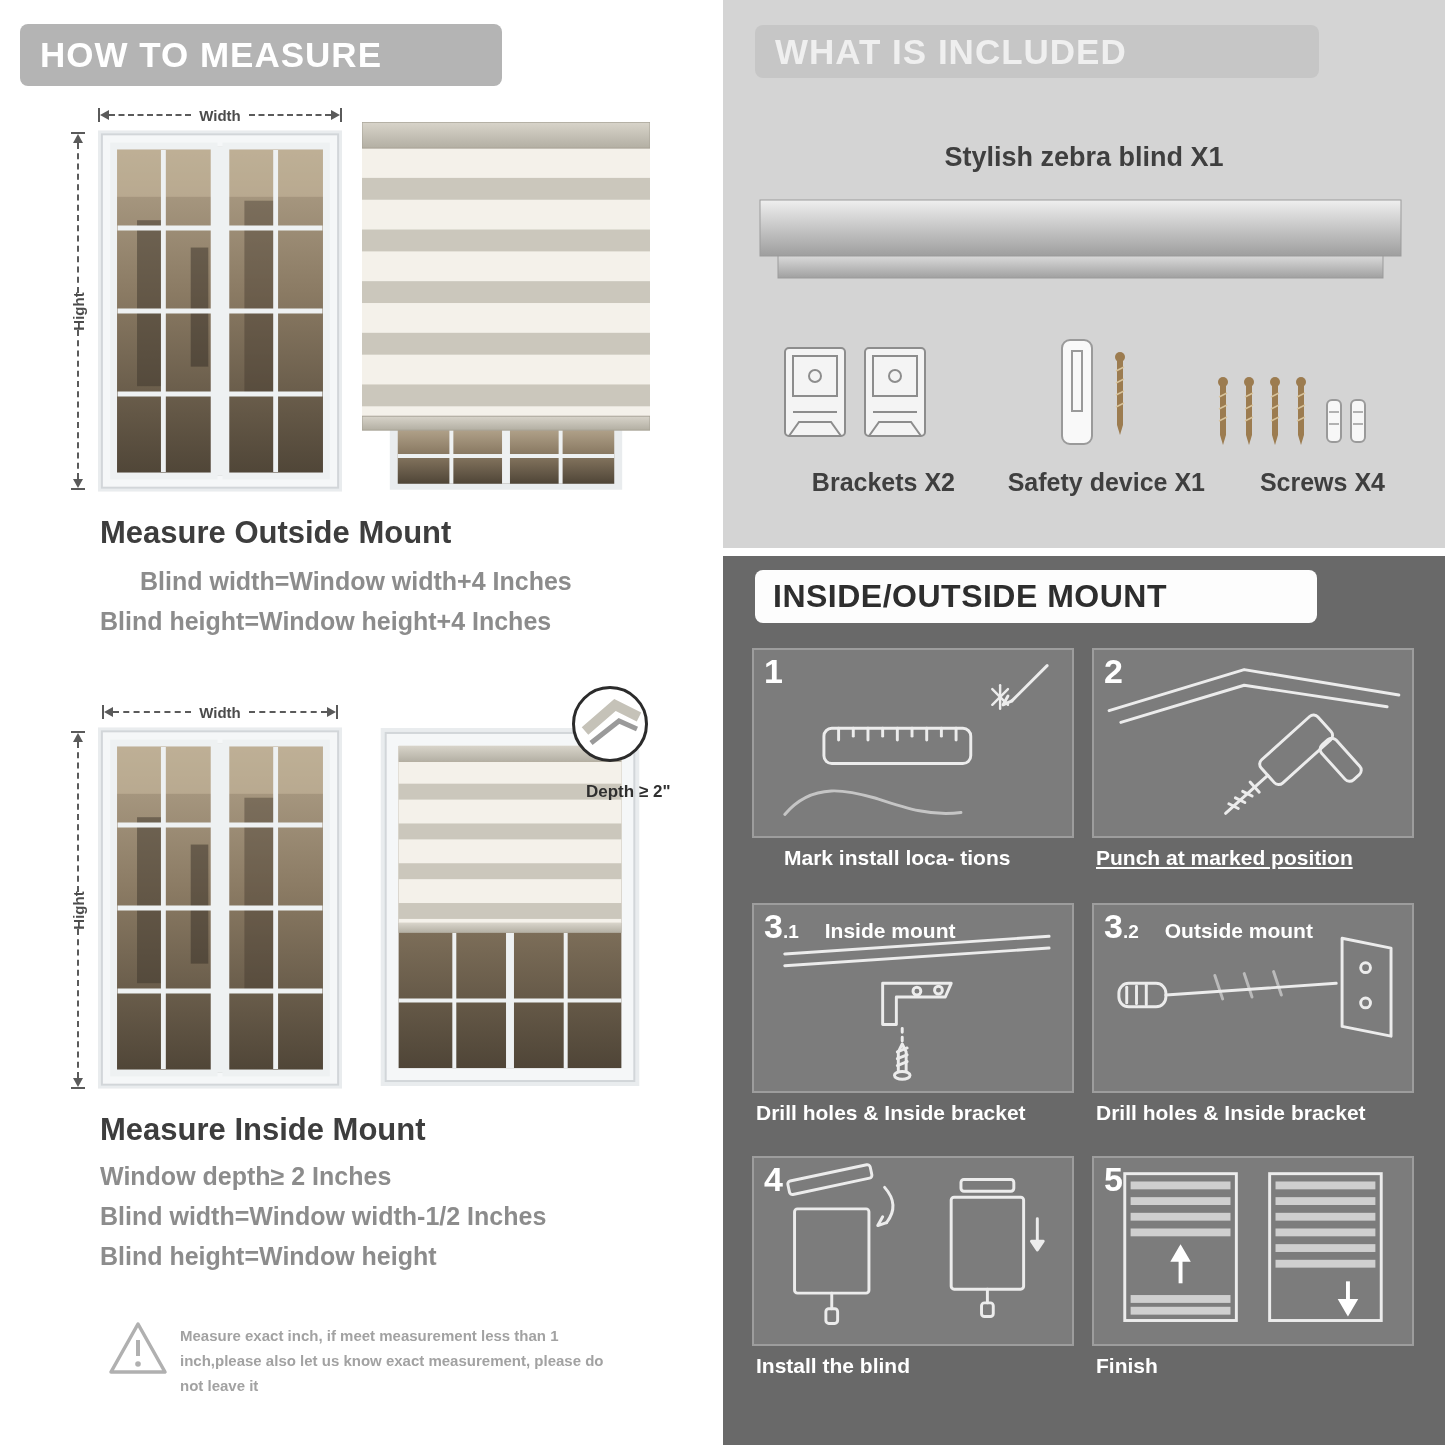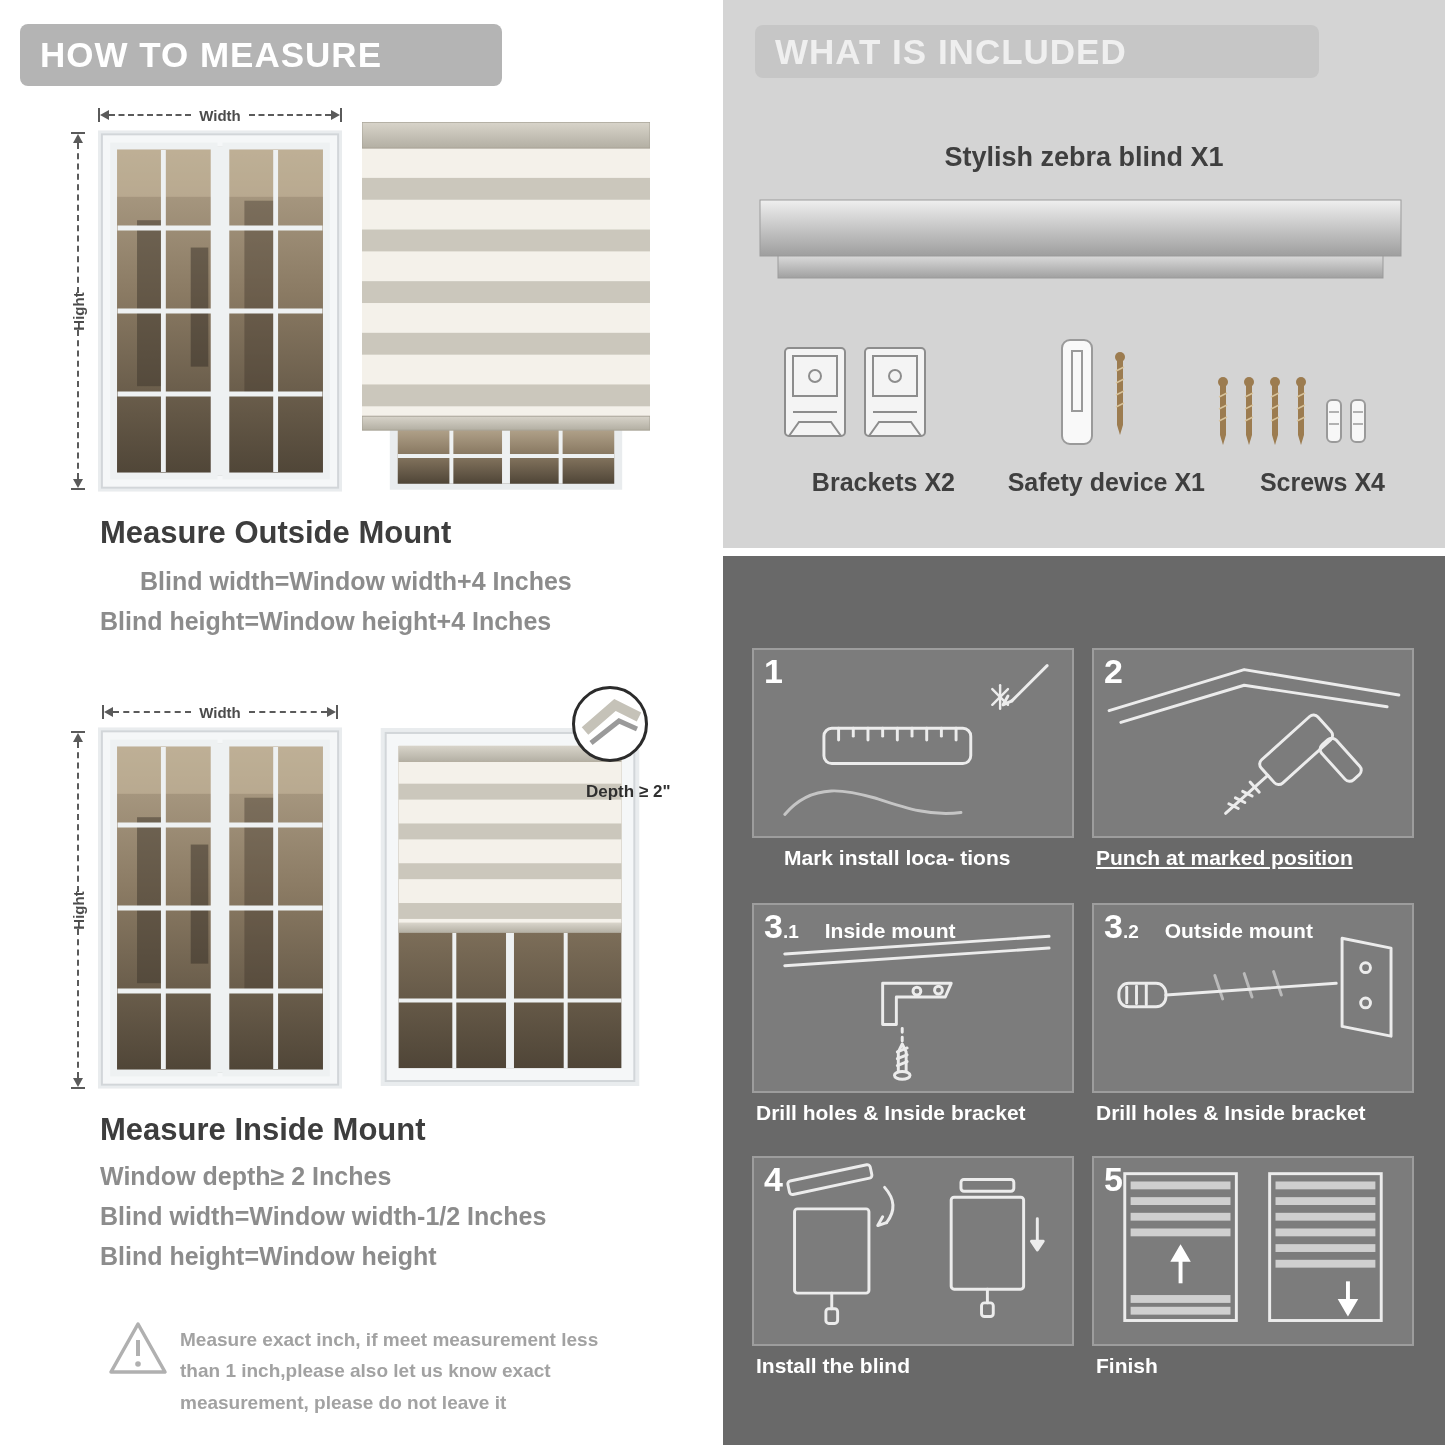--- a/index.html
+++ b/index.html
@@ -27,21 +27,21 @@
   .arrow-v .ah-u { width:0; height:0; border-left:5px solid transparent; border-right:5px solid transparent; border-bottom:9px solid #5a5a5a; }
   .arrow-v .ah-d { width:0; height:0; border-left:5px solid transparent; border-right:5px solid transparent; border-top:9px solid #5a5a5a; }
   .arrow-v .lnv { flex:1; width:0; border-left:2px dashed #5a5a5a; }
   .arrow-v .lblv { transform:rotate(-90deg); font-size:15px; font-weight:bold; white-space:nowrap; padding:10px 0; }
 
   .zoomcircle { position:absolute; left:572px; top:686px; width:76px; height:76px; border-radius:50%;
                 border:3px solid #2b2b2b; background:#fff; overflow:hidden; }
   .depth-label { position:absolute; left:586px; top:782px; color:#2f2f2f; font-size:17px; font-weight:bold; }
 
   .note-text { position:absolute; left:180px; top:1324px; width:445px; color:#a2a2a2;
-               font-size:19px; font-weight:bold; line-height:1.65; }
+               font-size:15px; font-weight:bold; line-height:1.65; }
 
   
   .included-bg { position:absolute; left:723px; top:0; width:722px; height:548px; background:#d4d4d4; }
   .hdr-included { position:absolute; left:755px; top:25px; width:564px; height:53px; background:#c6c6c6;
                   border-radius:8px; color:#efefef; font-size:35px; font-weight:bold; letter-spacing:1px;
                   line-height:53px; padding-left:20px; }
   .product-title { position:absolute; left:723px; top:142px; width:722px; text-align:center;
                    color:#3f3f3f; font-size:27px; font-weight:bold; }
   .included-label { position:absolute; top:468px; text-align:right; color:#3f3f3f; font-size:25px; font-weight:bold; }
 
@@ -294,20 +294,21 @@
           <line x1="2" y1="24" x2="12" y2="24" stroke="#9a9a9a" stroke-width="1.5"></line>
       </g>
     </g>
   </svg>
 
   <div class="included-label" style="left:770px; width:185px;">Brackets X2</div>
   <div class="included-label" style="left:980px; width:225px;">Safety device X1</div>
   <div class="included-label" style="left:1205px; width:180px;">Screws X4</div>
 
   <div class="mount-bg"></div>
+  <div class="hdr-mount">INSIDE/OUTSIDE MOUNT</div>
 
   <div class="panel" style="left:752px; top:648px;">
     <div class="stepnum"><span class="n">1</span><span class="sub"></span><span class="steplabel"></span></div>
     <svg class="panelart" viewBox="0 0 322 190">
       <g fill="none" stroke="#ececec" stroke-width="3" stroke-linecap="round" stroke-linejoin="round">
         <path d="M30 168 C60 132 100 145 125 152 C155 162 180 170 210 166" opacity=".65"></path>
         <rect x="70" y="80" width="150" height="36" rx="8"></rect>
         <line x1="85" y1="80" x2="85" y2="92"></line>
           <line x1="100" y1="80" x2="100" y2="88"></line>
         <line x1="115" y1="80" x2="115" y2="92"></line>

